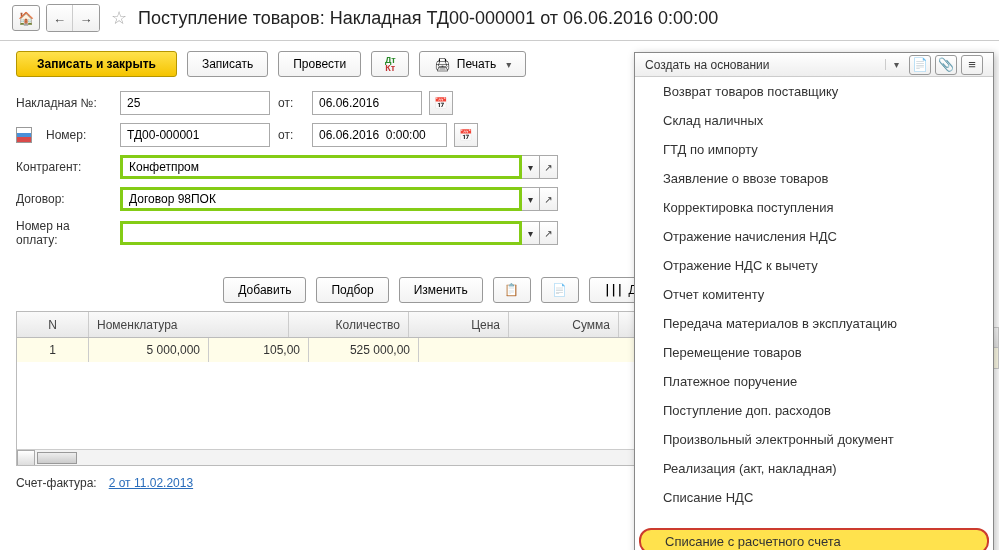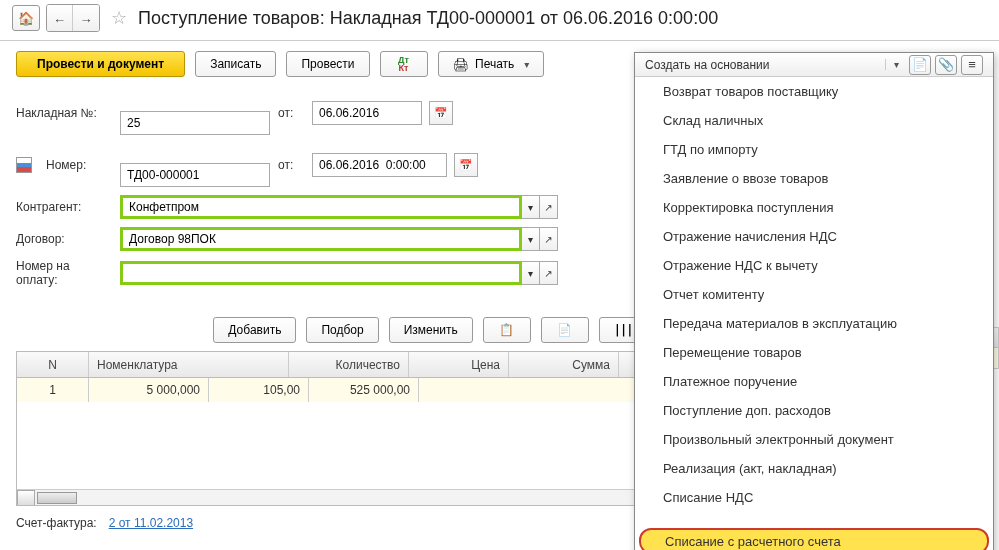--- a/index.html
+++ b/index.html
@@ -86,21 +86,21 @@
     align-items: center;
     gap: 6px;
   }
   .btn-primary {
     background: linear-gradient(#ffe24d,#f5c400);
     border-color: #b59600;
     font-weight: bold;
     padding: 0 20px;
   }
   .btn-icon {
-    width: 48px;
+    width: 38px;
     padding: 0;
     justify-content: center;
   }
   .btn-dropdown::after {
     content: "▾";
     font-size: 10px;
     margin-left: 4px;
     color: #555;
   }
   .form-area {
@@ -121,21 +121,21 @@
     width: 26px;
     text-align: left;
   }
   input.field, .field {
     height: 24px;
     border: 1px solid #aaa;
     background: #fff;
     padding: 0 6px;
     font-size: 12px;
   }
-  .field-num { width: 150px; margin-top: 20px; }
+  .field-num { width: 150px; }
   .field-date { width: 110px; }
   .field-datetime { width: 135px; }
   .cal-btn {
     width: 24px; height: 24px;
     border: 1px solid #aaa;
     background: linear-gradient(#fff,#f0f0f0);
     display: inline-flex; align-items: center; justify-content: center;
     font-size: 11px; cursor: pointer; color: #555;
     margin-left: -1px;
   }
@@ -324,21 +324,21 @@
   <div class="icon-btn">🏠</div>
   <div class="nav-group">
     <div class="nav-btn">←</div>
     <div class="nav-btn">→</div>
   </div>
   <div class="star-btn">☆</div>
   <div class="title">Поступление товаров: Накладная ТД00-000001 от 06.06.2016 0:00:00</div>
 </div>
 
 <div class="toolbar">
-  <button class="btn btn-primary">Провести и документ</button>
+  <button class="btn btn-primary">Записать и закрыть</button>
   <button class="btn">Записать</button>
   <button class="btn">Провести</button>
   <button class="btn btn-icon">
     <span class="dtkt"><span class="dt">Дт</span><br><span class="kt">Кт</span></span>
   </button>
   <button class="btn btn-dropdown">
     <span class="printer-icon">🖨</span>
     <span>Печать</span>
   </button>
 </div>

